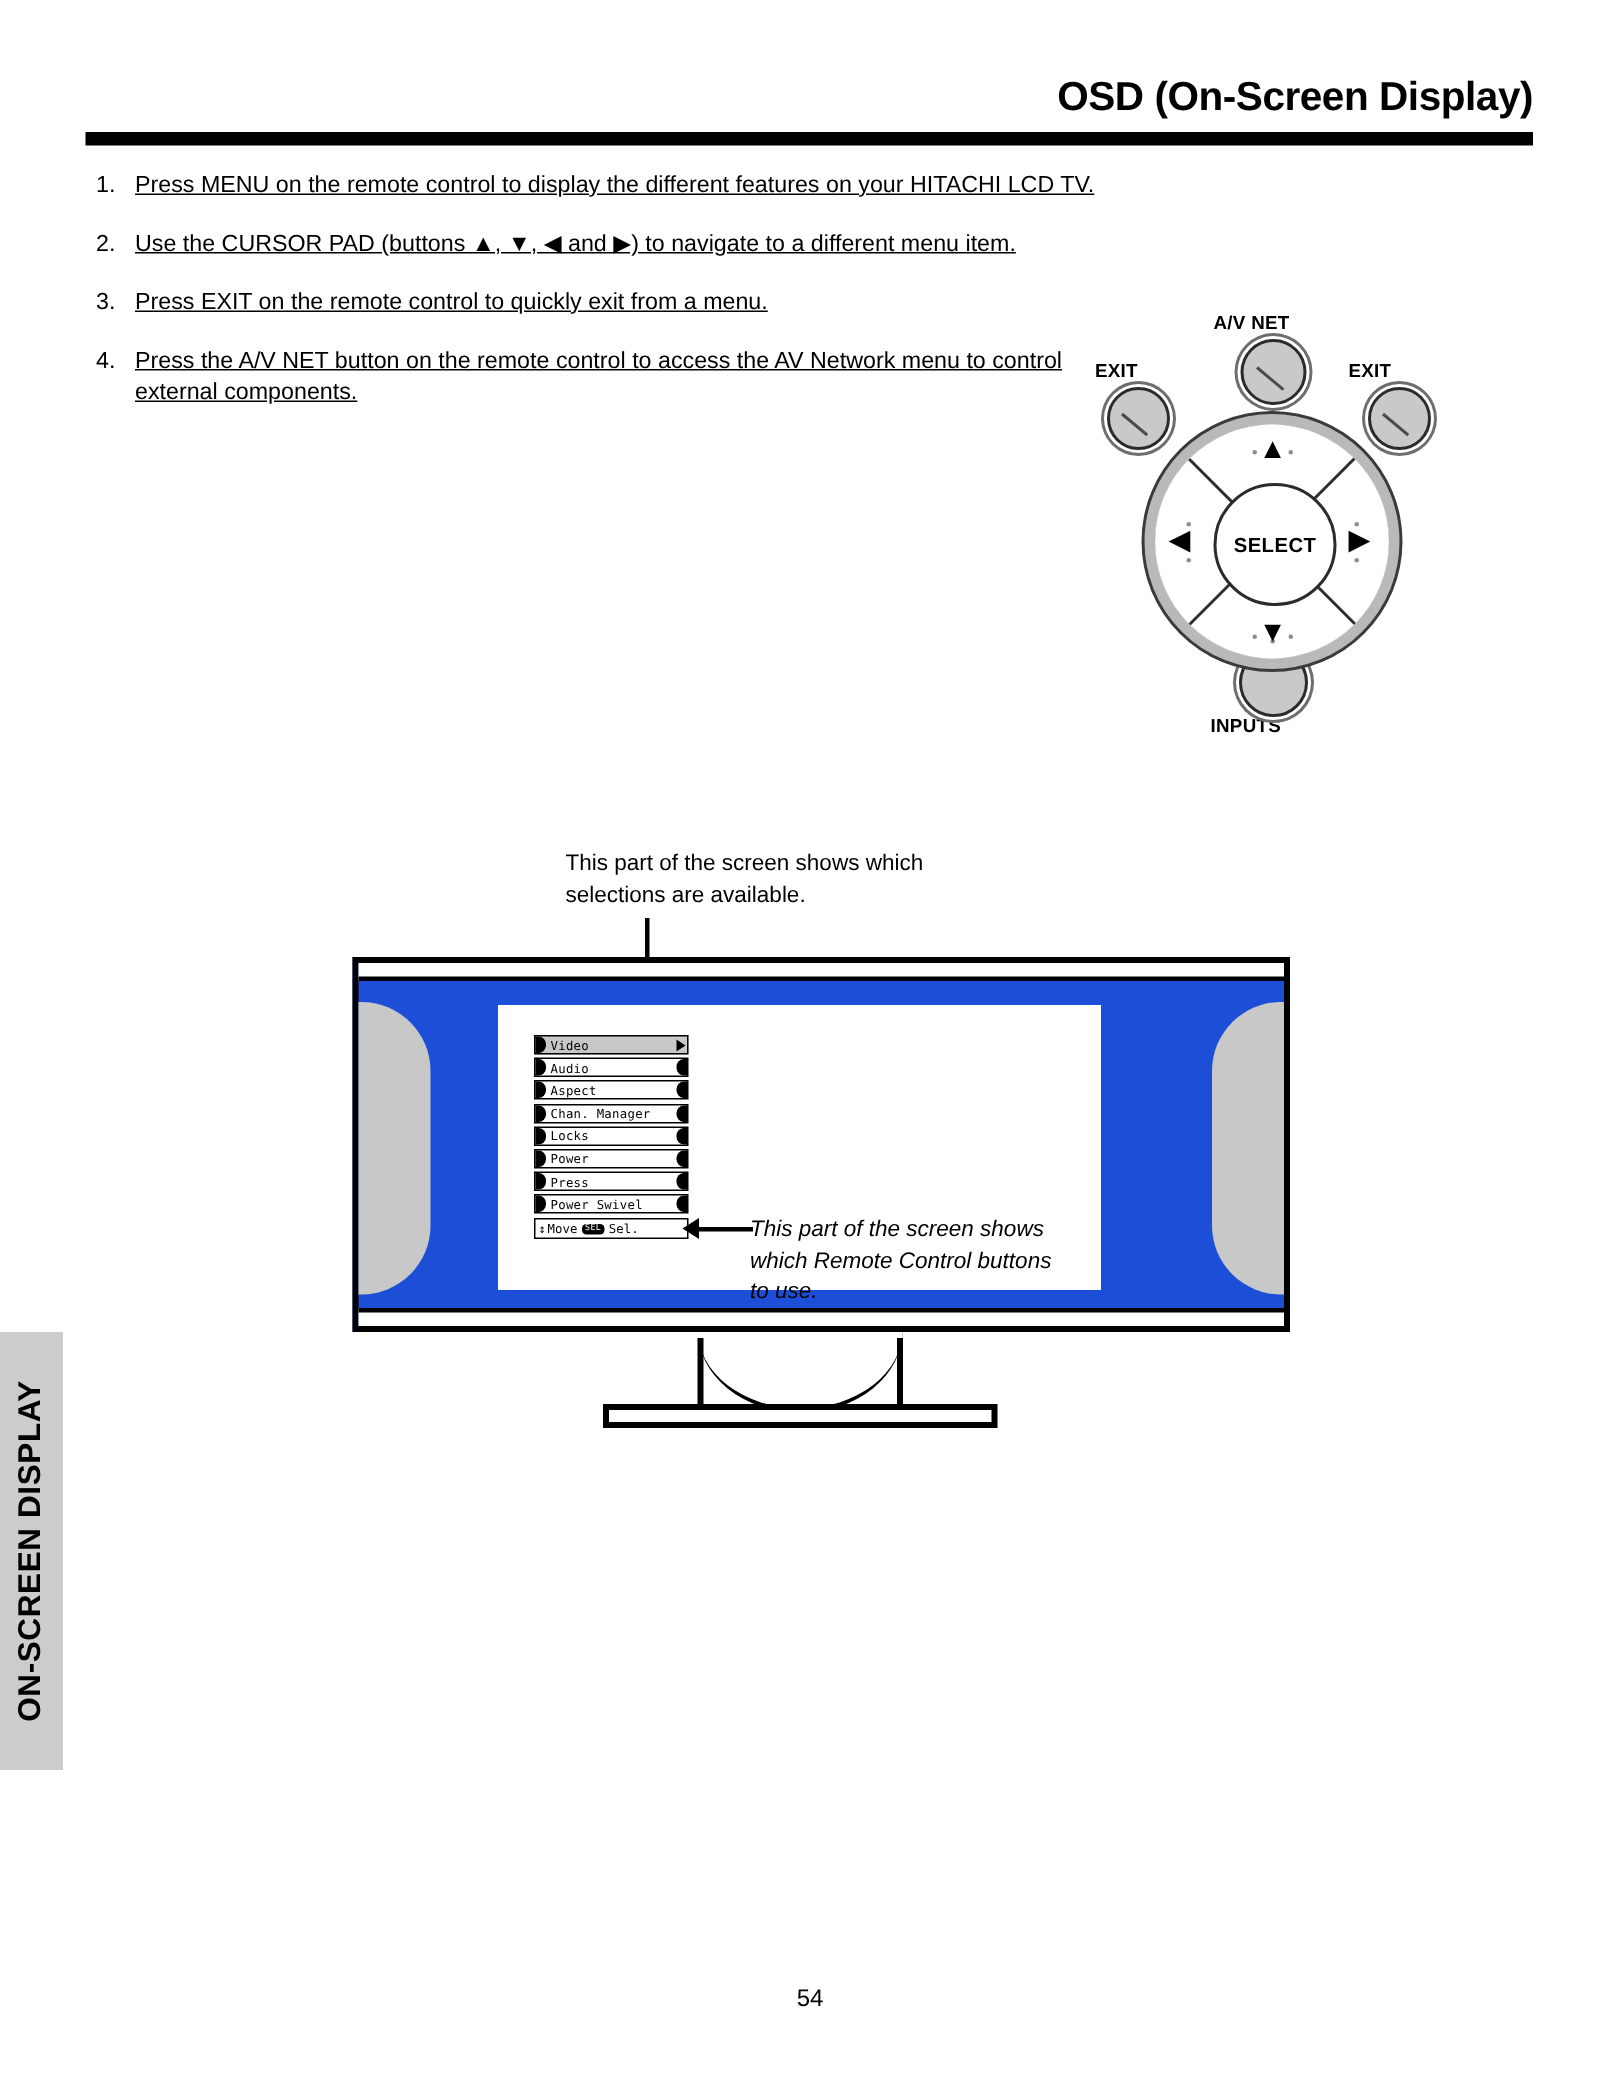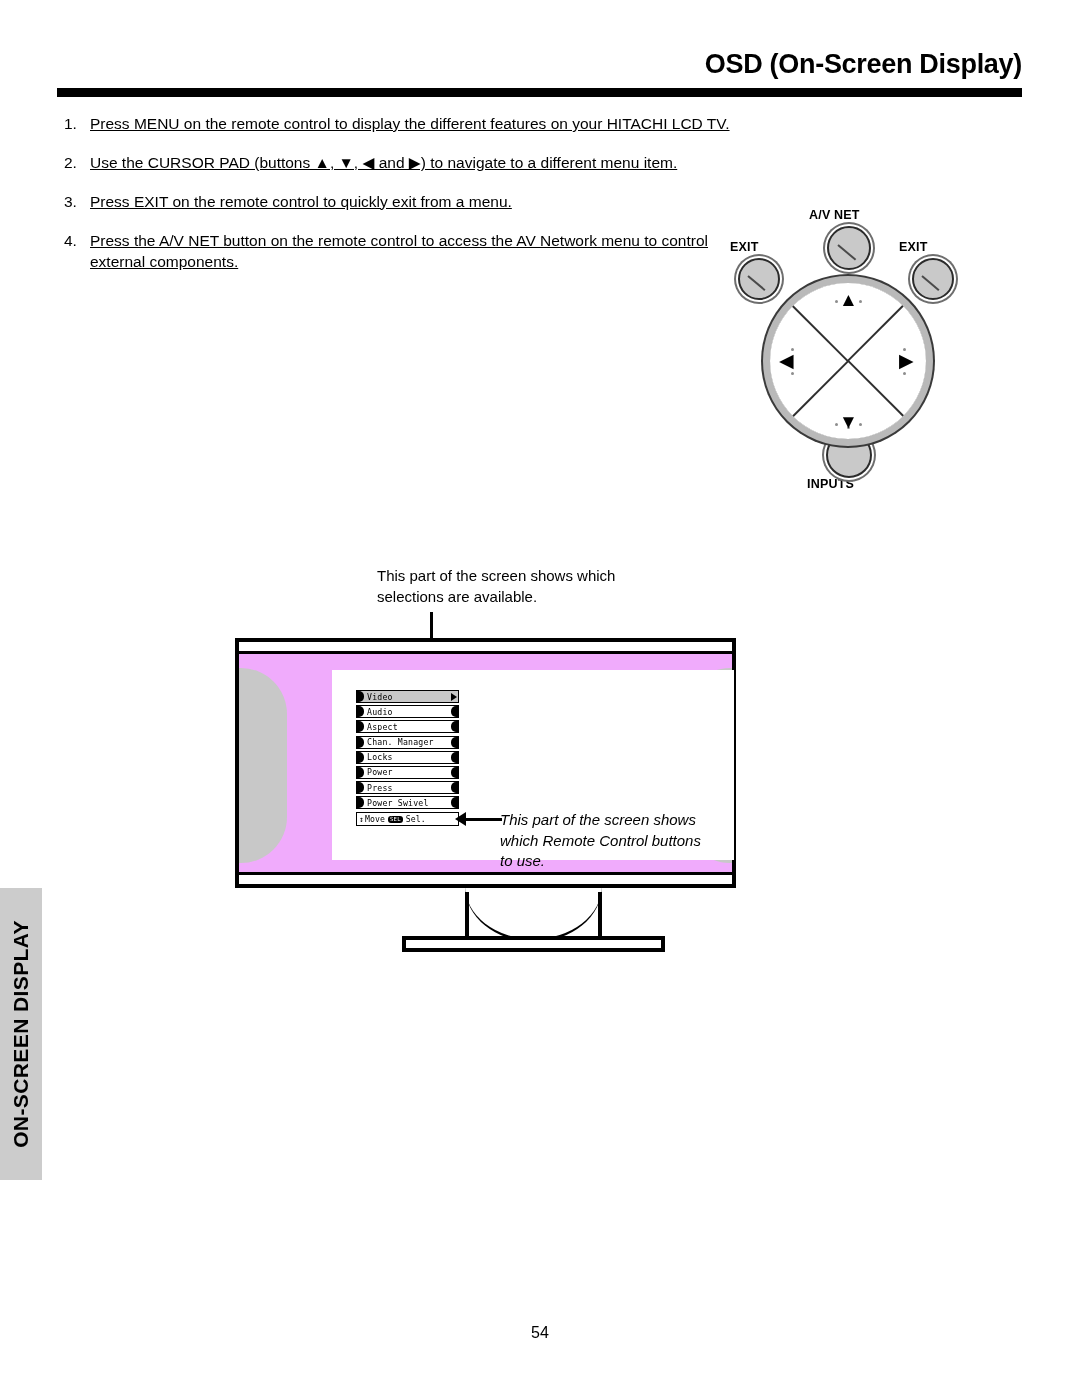--- a/index.html
+++ b/index.html
@@ -200,24 +200,24 @@
     border-left: 7px solid transparent;
     border-right: 7px solid transparent;
     border-top: 11px solid #000;
   }
 
   
   #tv {
     position: absolute;
     left: 235px;
     top: 638px;
-    width: 501px;
+    width: 625px;
     height: 250px;
     border: 4px solid #000;
-    background: #f0abfc;
+    background: #1d4ed8;
     box-sizing: border-box;
   }
   #tv-topbar {
     position: absolute;
     left: 0; top: 0;
     width: 100%;
     height: 12px;
     background: #ffffff;
     border-bottom: 3px solid #000;
     box-sizing: border-box;
@@ -498,20 +498,23 @@
   <div class="dot" style="left:64px;  top:168px;"></div>
   <div class="dot" style="left:176px; top:144px;"></div>
   <div class="dot" style="left:179px; top:156px;"></div>
   <div class="dot" style="left:176px; top:168px;"></div>
 
   <div class="pad-arrow" id="pad-up">▲</div>
   <div class="pad-arrow" id="pad-down">▼</div>
   <div class="pad-arrow" id="pad-left">◀</div>
   <div class="pad-arrow" id="pad-right">▶</div>
 
+  <div id="select-hub">
+    <span>SELECT</span>
+  </div>
 </div>
 
 <div id="callout-top">This part of the screen shows which selections are available.</div>
 <div id="leader-vert"></div>
 <div id="leader-arrowhead"></div>
 
 <div id="tv">
   <div id="tv-topbar"></div>
   <div class="tv-side" id="tv-side-left"></div>
   <div class="tv-side" id="tv-side-right"></div>

